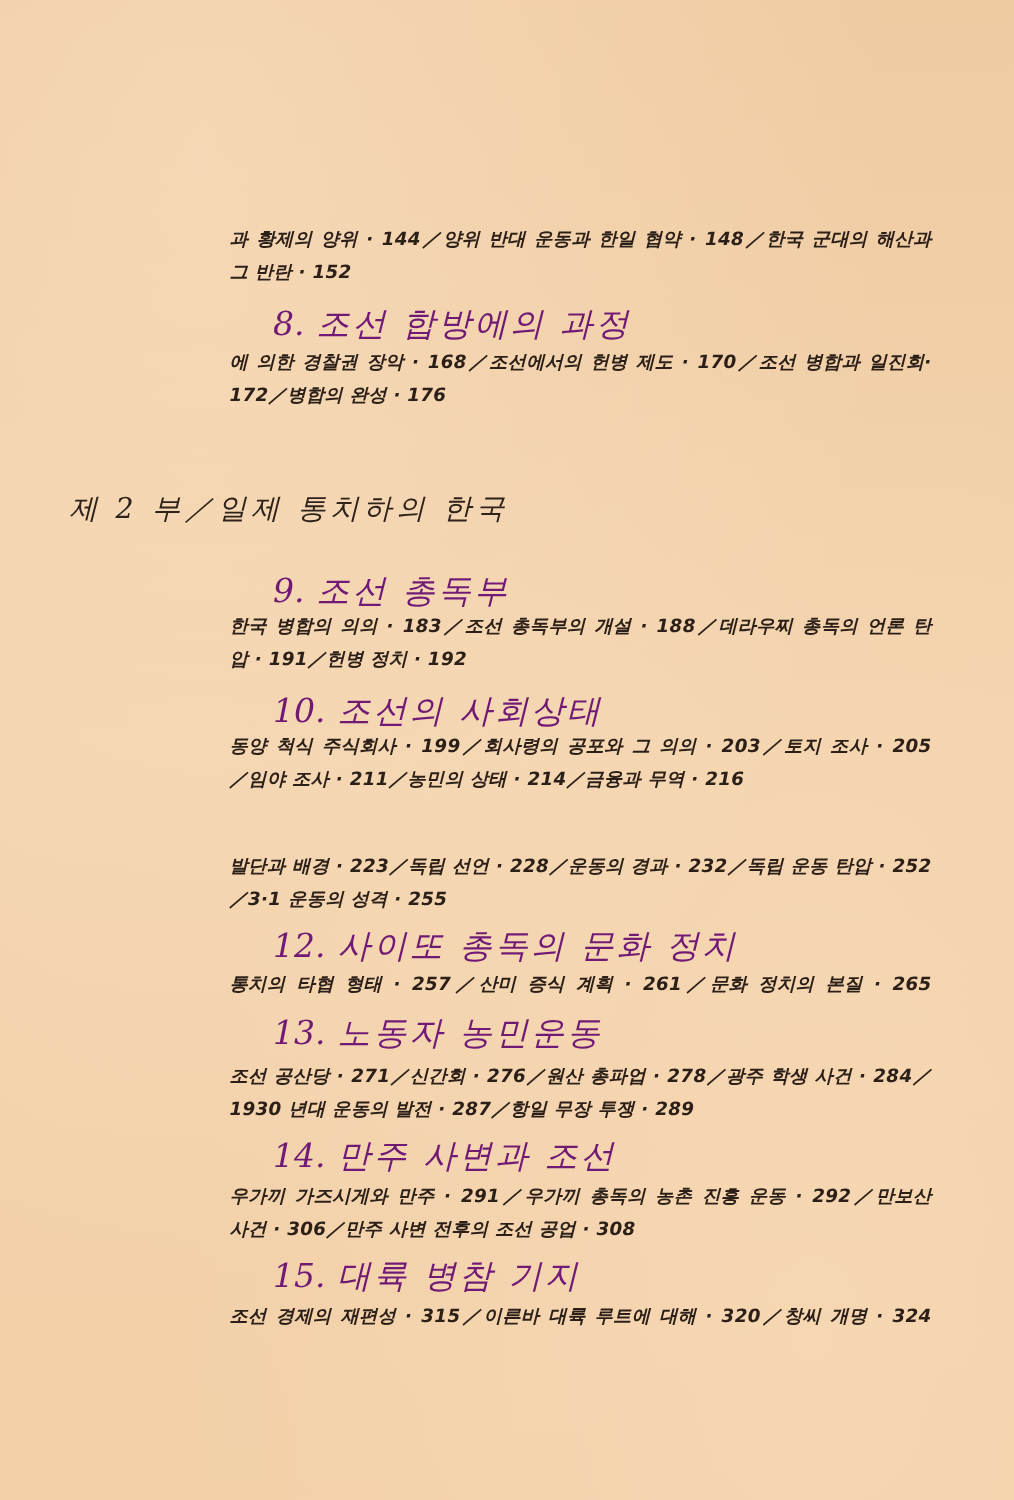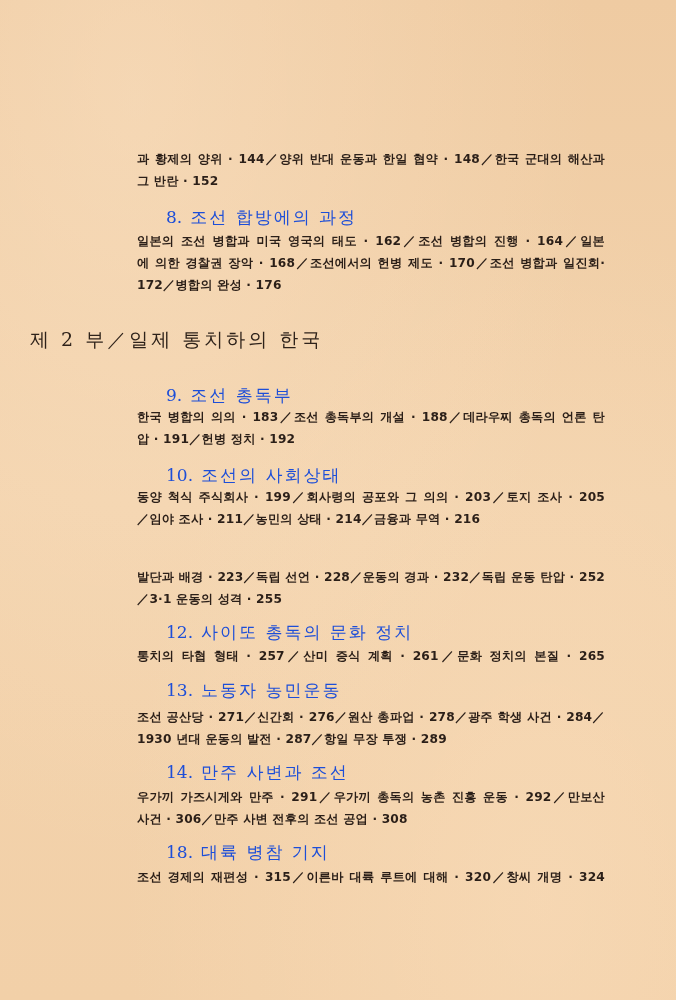--- a/index.html
+++ b/index.html
@@ -14,24 +14,25 @@
       background-image:
         radial-gradient(ellipse at 20% 10%, rgba(255,235,210,0.35), rgba(0,0,0,0) 60%),
         radial-gradient(ellipse at 80% 90%, rgba(255,230,200,0.30), rgba(0,0,0,0) 55%),
         linear-gradient(180deg, #efcba2 0%, #f3d3ad 50%, #f2d0a8 100%);
       position: relative;
       font-family: "DejaVu Sans", sans-serif;
       color: #2a1e16;
     }
     .page {
       position: absolute;
-      left: 0;
+      left: 16px;
       top: 0;
       width: 540px;
       height: 1000px;
+      font-style: italic;
     }
     .entry-text {
       position: absolute;
       left: 137px;
       width: 468px;
       font-size: 12.2px;
       line-height: 22px;
       font-weight: bold;
       letter-spacing: 0.2px;
       color: #2b1f18;
@@ -43,23 +44,23 @@
     }
     .line.justify {
       text-align: justify;
       text-align-last: justify;
       white-space: normal;
     }
     .chapter-title {
       position: absolute;
       left: 166px;
       font-family: "DejaVu Serif", serif;
-      font-size: 17px;
+      font-size: 22px;
       line-height: 24px;
-      color: #1d4ed8;
+      color: #701a75;
       letter-spacing: 2px;
       white-space: nowrap;
     }
     .chapter-title .num {
       letter-spacing: 0;
       margin-right: 8px;
     }
     .part-title {
       position: absolute;
       left: 0;
@@ -82,21 +83,20 @@
 
   <div class="entry-text" style="top:148px;">
     <span class="line justify">과 황제의 양위 · 144／양위 반대 운동과 한일 협약 · 148／한국 군대의 해산과</span>
     <span class="line">그 반란 · 152</span>
   </div>
 
   <div class="chapter-title" style="top:205px;">
     <span class="num">8.</span><span>조선 합방에의 과정</span>
   </div>
   <div class="entry-text" style="top:230px;">
-    <span class="line justify">일본의 조선 병합과 미국 영국의 태도 · 162／조선 병합의 진행 · 164／일본</span>
     <span class="line justify">에 의한 경찰권 장악 · 168／조선에서의 헌병 제도 · 170／조선 병합과 일진회·</span>
     <span class="line">172／병합의 완성 · 176</span>
   </div>
 
   <div class="part-title">제 2 부／일제 통치하의 한국</div>
 
   <div class="chapter-title" style="top:383px;">
     <span class="num">9.</span><span>조선 총독부</span>
   </div>
   <div class="entry-text" style="top:406px;">
@@ -134,19 +134,19 @@
 
   <div class="chapter-title" style="top:760px;">
     <span class="num">14.</span><span>만주 사변과 조선</span>
   </div>
   <div class="entry-text" style="top:786px;">
     <span class="line justify">우가끼 가즈시게와 만주 · 291／우가끼 총독의 농촌 진흥 운동 · 292／만보산</span>
     <span class="line">사건 · 306／만주 사변 전후의 조선 공업 · 308</span>
   </div>
 
   <div class="chapter-title" style="top:840px;">
-    <span class="num">18.</span><span>대륙 병참 기지</span>
+    <span class="num">15.</span><span>대륙 병참 기지</span>
   </div>
   <div class="entry-text" style="top:866px;">
     <span class="line justify">조선 경제의 재편성 · 315／이른바 대륙 루트에 대해 · 320／창씨 개명 · 324</span>
   </div>
 
 </div>
 
 </body></html>

